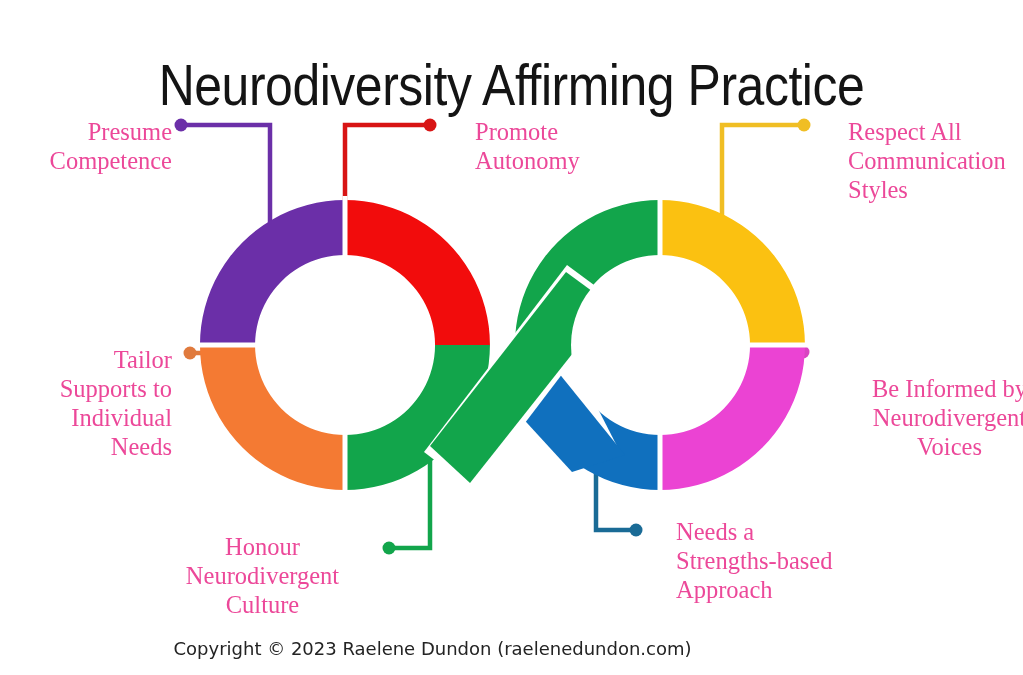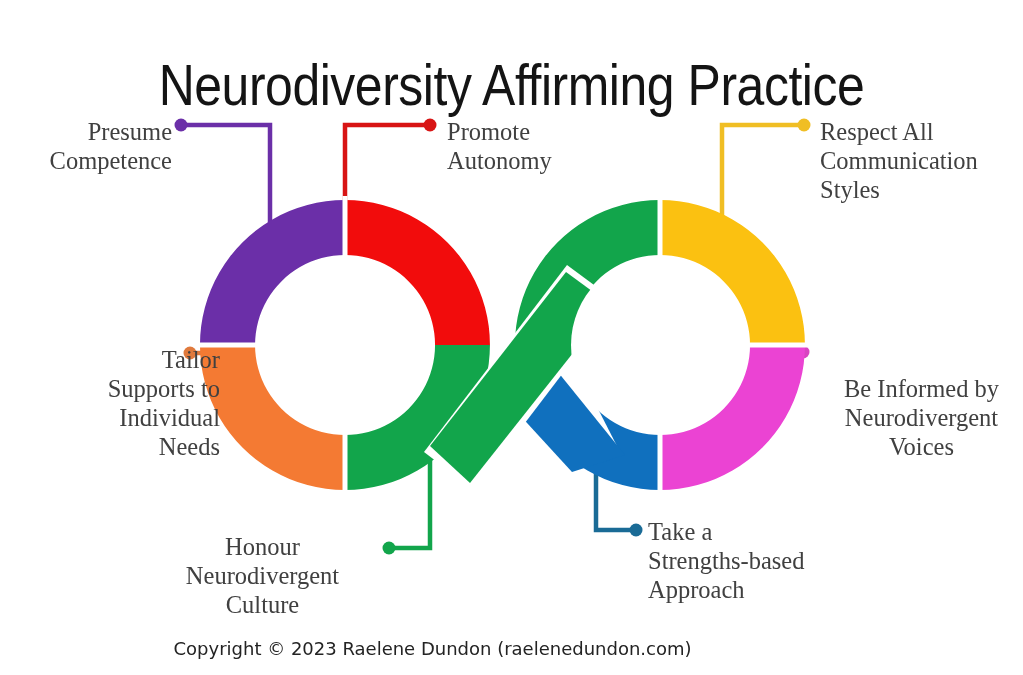--- a/index.html
+++ b/index.html
@@ -46,37 +46,37 @@
     height: 675px;
     pointer-events: none;
   }
 
   
   .label {
     position: absolute;
     font-family: "Liberation Serif", "DejaVu Serif", serif;
     font-size: 24.5px;
     line-height: 29px;
-    color: #404040;
+    color: #ec4899;
     white-space: pre-line;
   }
-  .label.right  { text-align: left; }
+  .label.right  { text-align: left; margin-left: 28px; }
   .label.left   { text-align: right; }
 
   #label-presume-competence {
     left: 0px;   top: 117px;  width: 172px;  text-align: right;
   }
   #label-promote-autonomy {
     left: 447px; top: 117px;  width: 230px;  text-align: left;
   }
   #label-respect-communication {
     left: 820px; top: 117px;  width: 203px;  text-align: left;
   }
   #label-tailor-supports {
-    left: 0px;   top: 345px;  width: 172px;  text-align: right; margin-left: 48px;
+    left: 0px;   top: 345px;  width: 172px;  text-align: right;
   }
   #label-be-informed {
     left: 820px; top: 374px;  width: 203px;  text-align: center;
   }
   #label-honour-culture {
     left: 160px; top: 532px;  width: 205px;  text-align: center; font-family: Liberation Serif, serif;
   }
   #label-strengths-approach {
     left: 648px; top: 517px;  width: 230px;  text-align: left;
   }
@@ -216,19 +216,19 @@
 Needs</div>
 
   <div class="label right" id="label-be-informed">Be Informed by
 Neurodivergent
 Voices</div>
 
   <div class="label" id="label-honour-culture">Honour
 Neurodivergent
 Culture</div>
 
-  <div class="label right" id="label-strengths-approach">Take a
+  <div class="label right" id="label-strengths-approach">Needs a
 Strengths-based
 Approach</div>
 
   <div id="footer">Copyright © 2023 Raelene Dundon (raelenedundon.com)</div>
 
 </div>
 
 </body></html>

